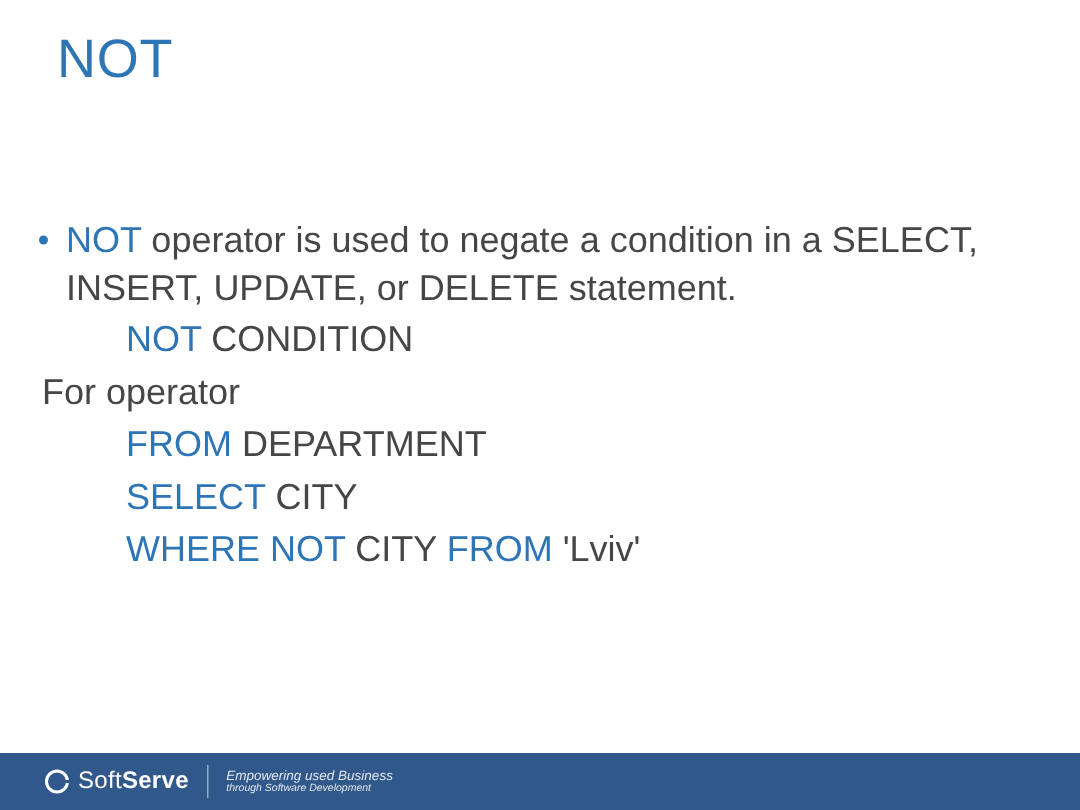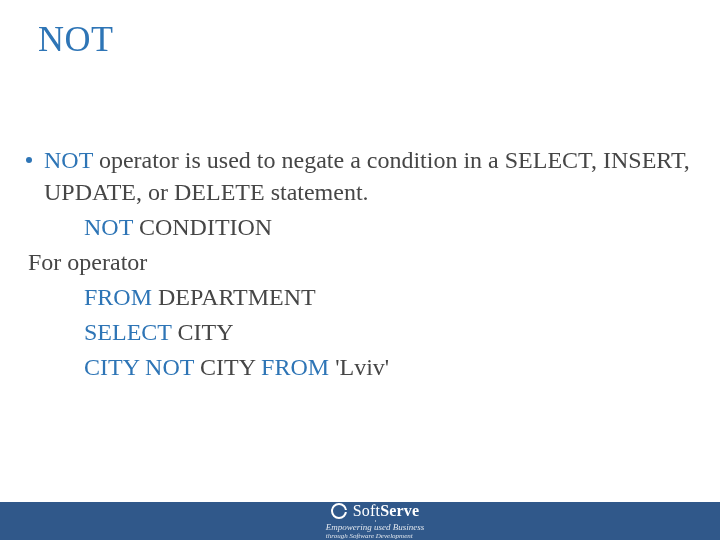--- a/index.html
+++ b/index.html
@@ -1,15 +1,15 @@
 <!DOCTYPE html>
 <html><head>
 <meta charset="utf-8">
 <style>
-  * { margin: 0; padding: 0; box-sizing: border-box; font-family: Liberation Serif, serif; }
+  * { margin: 0; padding: 0; box-sizing: border-box; }
   html, body { width: 720px; height: 540px; overflow: hidden; }
   body {
     font-family: "Segoe UI", "Calibri Light", "Helvetica Neue", Arial, sans-serif;
     background: #ffffff;
     position: relative;
   }
   .title {
     position: absolute;
     top: 18px;
     left: 38px;
@@ -56,21 +56,20 @@
     position: absolute;
     bottom: 0;
     left: 0;
     right: 0;
     height: 38px;
     background: #30588a;
     display: flex;
     align-items: center;
     padding-left: 30px;
     color: #ffffff;
-    flex-direction: column;
   }
   .footer-logo {
     display: flex;
     align-items: center;
     gap: 6px;
   }
   .footer-logo-icon {
     width: 16px;
     height: 16px;
     border: 2px solid #ffffff;
@@ -140,21 +139,21 @@
 
   <div class="indent">
     <span class="kw">FROM</span><span> DEPARTMENT</span>
   </div>
 
   <div class="indent">
     <span class="kw">SELECT</span><span> CITY</span>
   </div>
 
   <div class="indent">
-    <span class="kw">CITY NOT</span><span> CITY </span><span class="kw">FROM</span><span> 'Lviv'</span>
+    <span class="kw">WHERE NOT</span><span> CITY </span><span class="kw">FROM</span><span> 'Lviv'</span>
   </div>
 
 </div>
 
 <div class="footer">
   <div class="footer-logo">
     <span class="footer-logo-icon"></span>
     <span class="footer-brand"><span>Soft</span><span class="bold">Serve</span></span>
   </div>
   <div class="footer-divider"></div>

